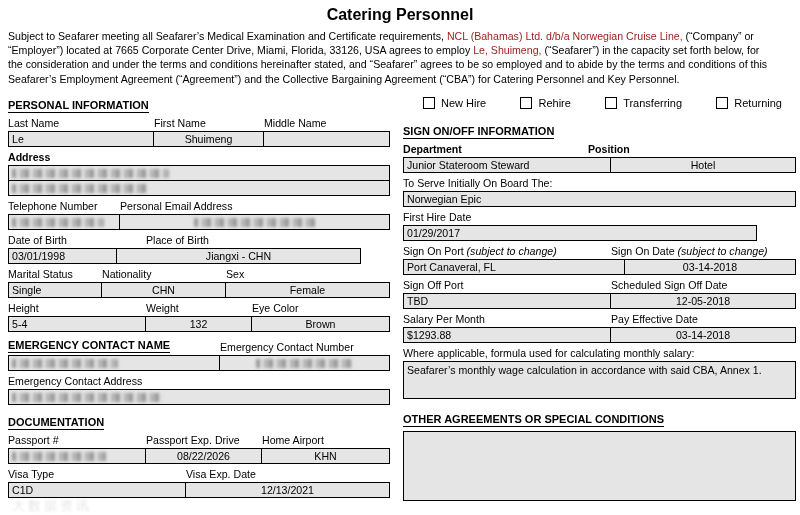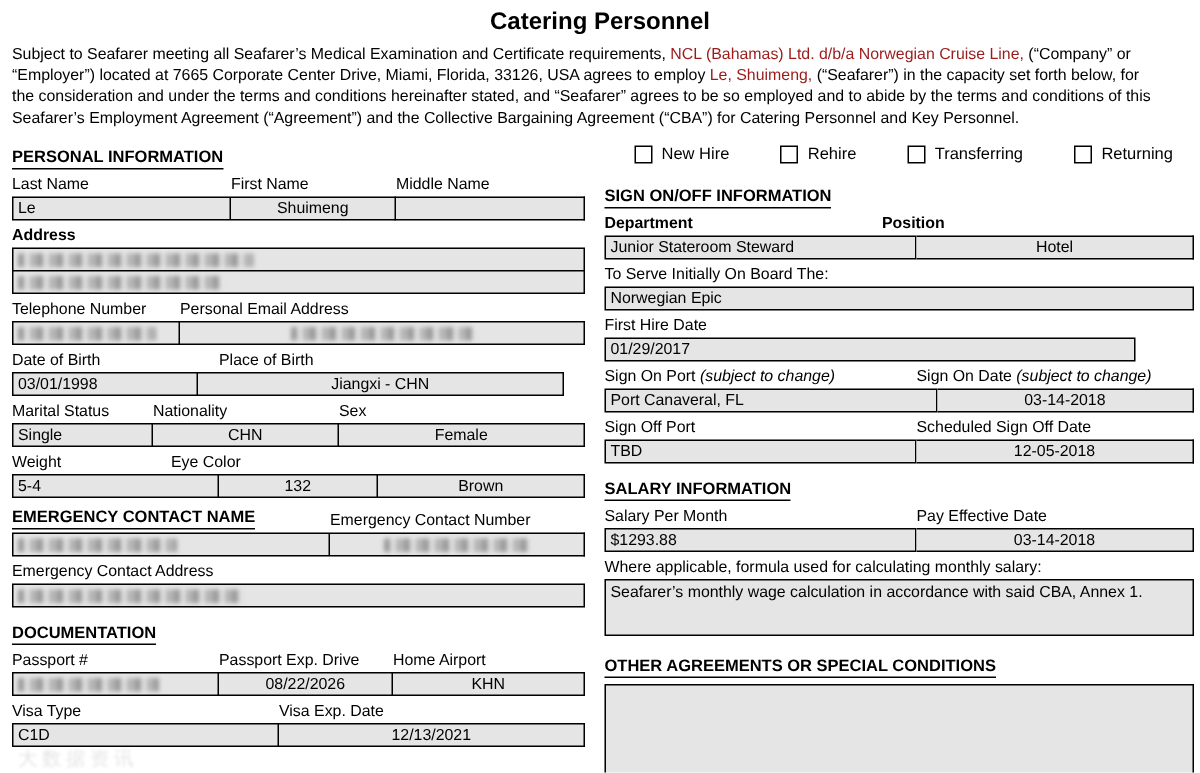--- a/index.html
+++ b/index.html
@@ -94,36 +94,37 @@
       <div class="boxrow">
         <div class="cell" style="width:112px"><span class="redacted" style="width:88%"></span></div>
         <div class="cell" style="width:270px"><span class="redacted" style="width:46%"></span></div>
       </div>
 
       <div class="labels">
         <span style="width:138px">Date of Birth</span>
         <span style="width:244px">Place of Birth</span>
       </div>
       <div class="boxrow">
-        <div class="cell" style="width:124px">03/01/1998</div>
+        <div class="cell" style="width:109px">03/01/1998</div>
         <div class="cell" style="width:244px">Jiangxi - CHN</div>
       </div>
 
       <div class="labels">
         <span style="width:94px">Marital Status</span>
         <span style="width:124px">Nationality</span>
         <span style="width:164px">Sex</span>
       </div>
       <div class="boxrow">
         <div class="cell" style="width:94px">Single</div>
         <div class="cell" style="width:124px">CHN</div>
         <div class="cell" style="width:164px">Female</div>
       </div>
 
       <div class="labels">
+        <span style="width:138px">Height</span>
         <span style="width:106px">Weight</span>
         <span style="width:138px">Eye Color</span>
       </div>
       <div class="boxrow">
         <div class="cell" style="width:138px">5-4</div>
         <div class="cell" style="width:106px">132</div>
         <div class="cell" style="width:138px">Brown</div>
       </div>
 
       <div class="labels" style="margin-top:7px; align-items:flex-end;">
@@ -223,21 +224,20 @@
 
       <div class="labels">
         <span style="width:208px">Sign Off Port</span>
         <span style="width:185px">Scheduled Sign Off Date</span>
       </div>
       <div class="boxrow">
         <div class="cell" style="width:208px">TBD</div>
         <div class="cell" style="width:185px">12-05-2018</div>
       </div>
 
-      <div class="sec-row"><span class="sec-head">SALARY INFORMATION</span></div>
 
       <div class="labels">
         <span style="width:208px">Salary Per Month</span>
         <span style="width:185px">Pay Effective Date</span>
       </div>
       <div class="boxrow">
         <div class="cell" style="width:208px">$1293.88</div>
         <div class="cell" style="width:185px">03-14-2018</div>
       </div>
 

